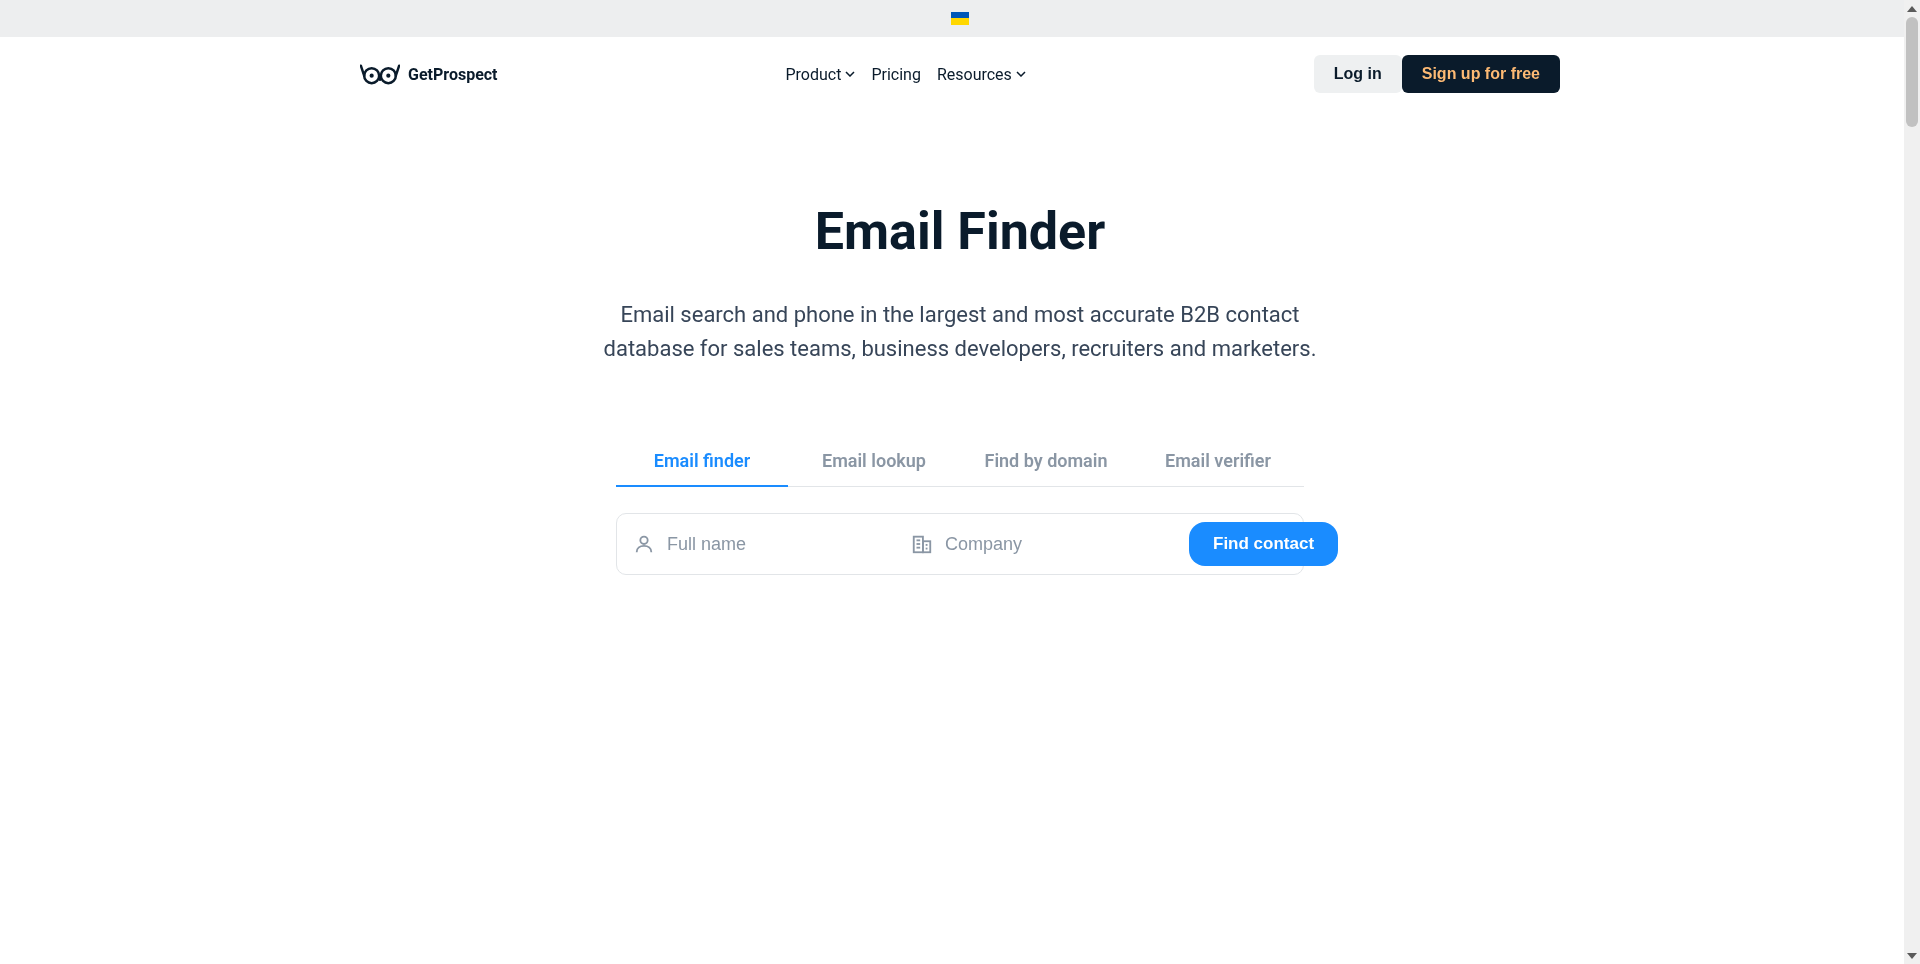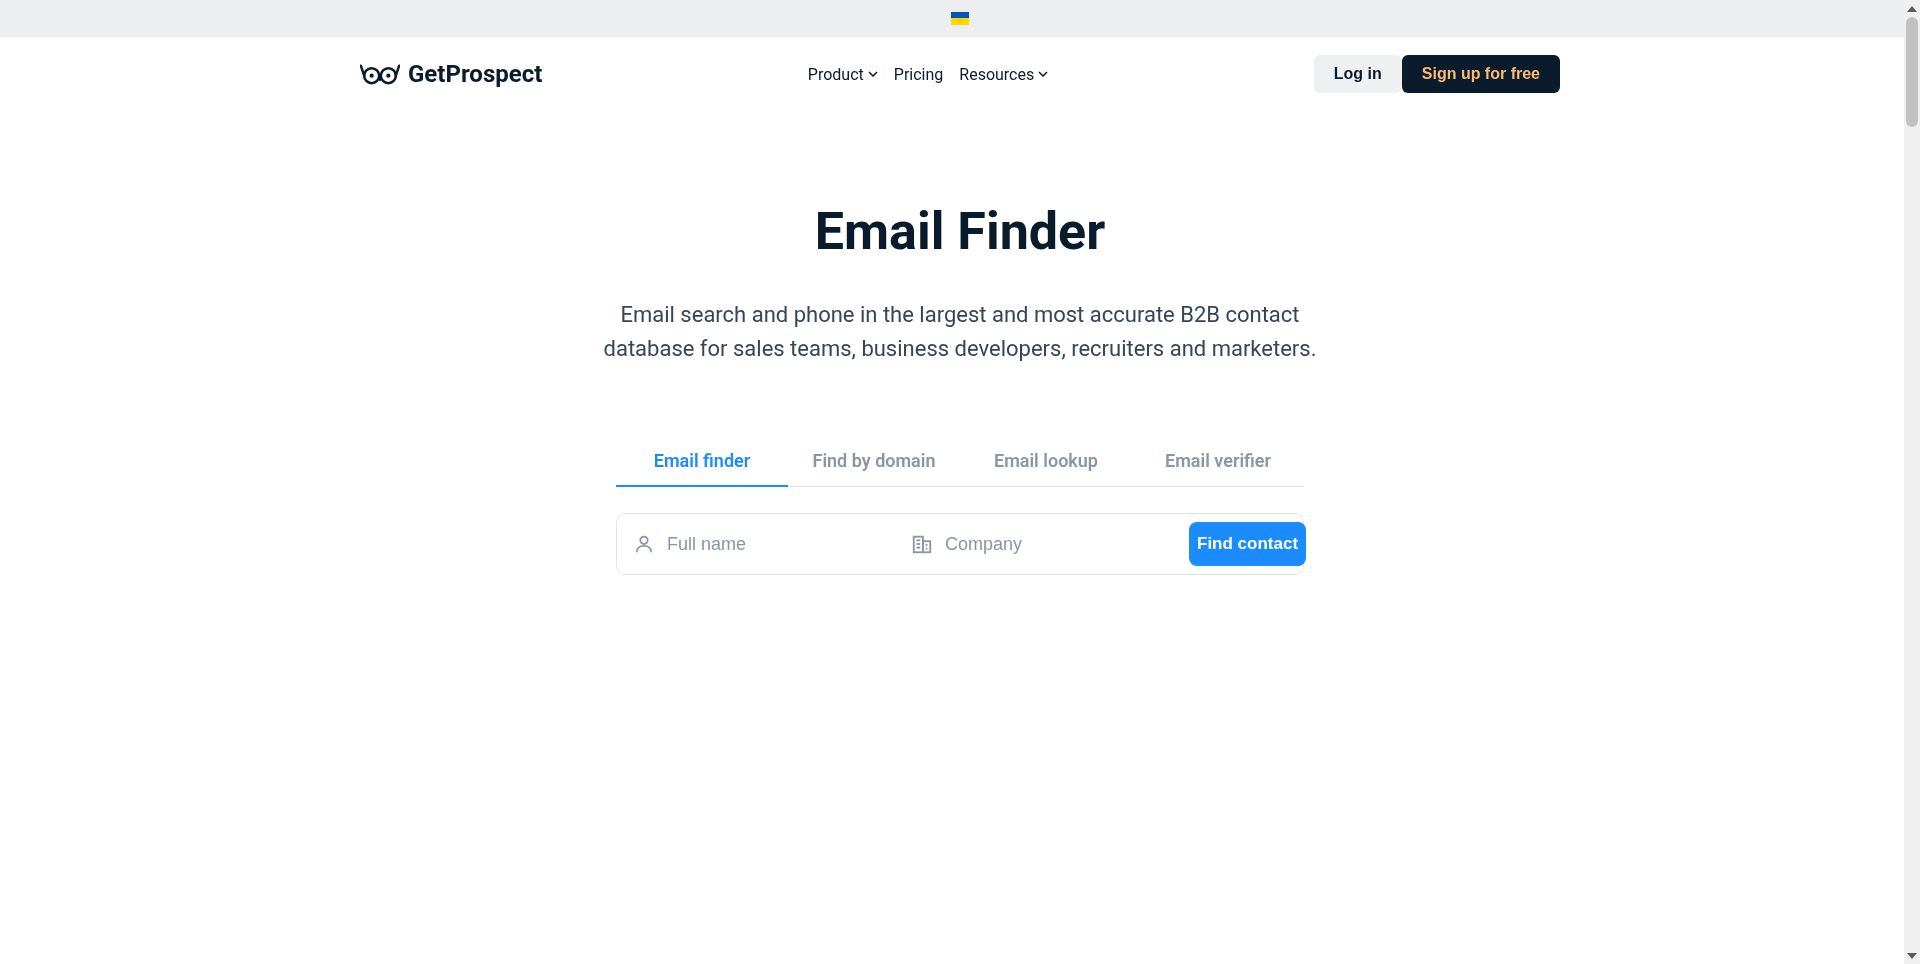--- a/index.html
+++ b/index.html
@@ -51,21 +51,21 @@
       display: flex;
       align-items: center;
       justify-content: space-between;
       width: 100%;
       padding: 0 40px;
     }
     .logo {
       display: flex;
       align-items: center;
       gap: 8px;
-      font-size: 24px;
+      font-size: 16px;
       font-weight: 700;
       color: #0a1b2b;
     }
     .logo-svg {
       width: 40px;
       height: 26px;
     }
     .nav {
       display: flex;
       gap: 16px;
@@ -170,22 +170,22 @@
       font-size: 18px;
       color: #0a1b2b;
       background: transparent;
     }
     .search-input::placeholder {
       color: #8a96a4;
     }
     .btn-find {
       background: #1a8cff;
       color: #fff;
-      padding: 12px 8px;
-      border-radius: 8px;
+      padding: 12px 24px;
+      border-radius: 16px;
       font-size: 17px;
       font-weight: 600;
       border: none;
       cursor: pointer;
       white-space: nowrap;
     }
     .quicktry {
       text-align: center;
       margin-top: 28px;
       font-size: 16px;
@@ -282,22 +282,22 @@
 
 <main>
   <section class="hero">
     <h1 class="hero-title">Email Finder</h1>
     <p class="hero-sub">Email search and phone in the largest and most accurate B2B contact database for sales teams, business developers, recruiters and marketers.</p>
   </section>
 
   <div class="tabs-wrap">
     <div class="tabs">
       <div class="tab active">Email finder</div>
+      <div class="tab">Email lookup</div>
       <div class="tab">Find by domain</div>
-      <div class="tab">Email lookup</div>
       <div class="tab">Email verifier</div>
     </div>
 
     <div class="search-box">
       <div class="input-group">
         <svg class="input-icon" width="22" height="22" viewBox="0 0 24 24" fill="none" stroke="#8a96a4" stroke-width="2">
           <circle cx="12" cy="8" r="4"></circle>
           <path d="M4 21 C4 16.5 7.5 14 12 14 C16.5 14 20 16.5 20 21"></path>
         </svg>
         <input class="search-input" placeholder="Full name" style="">

